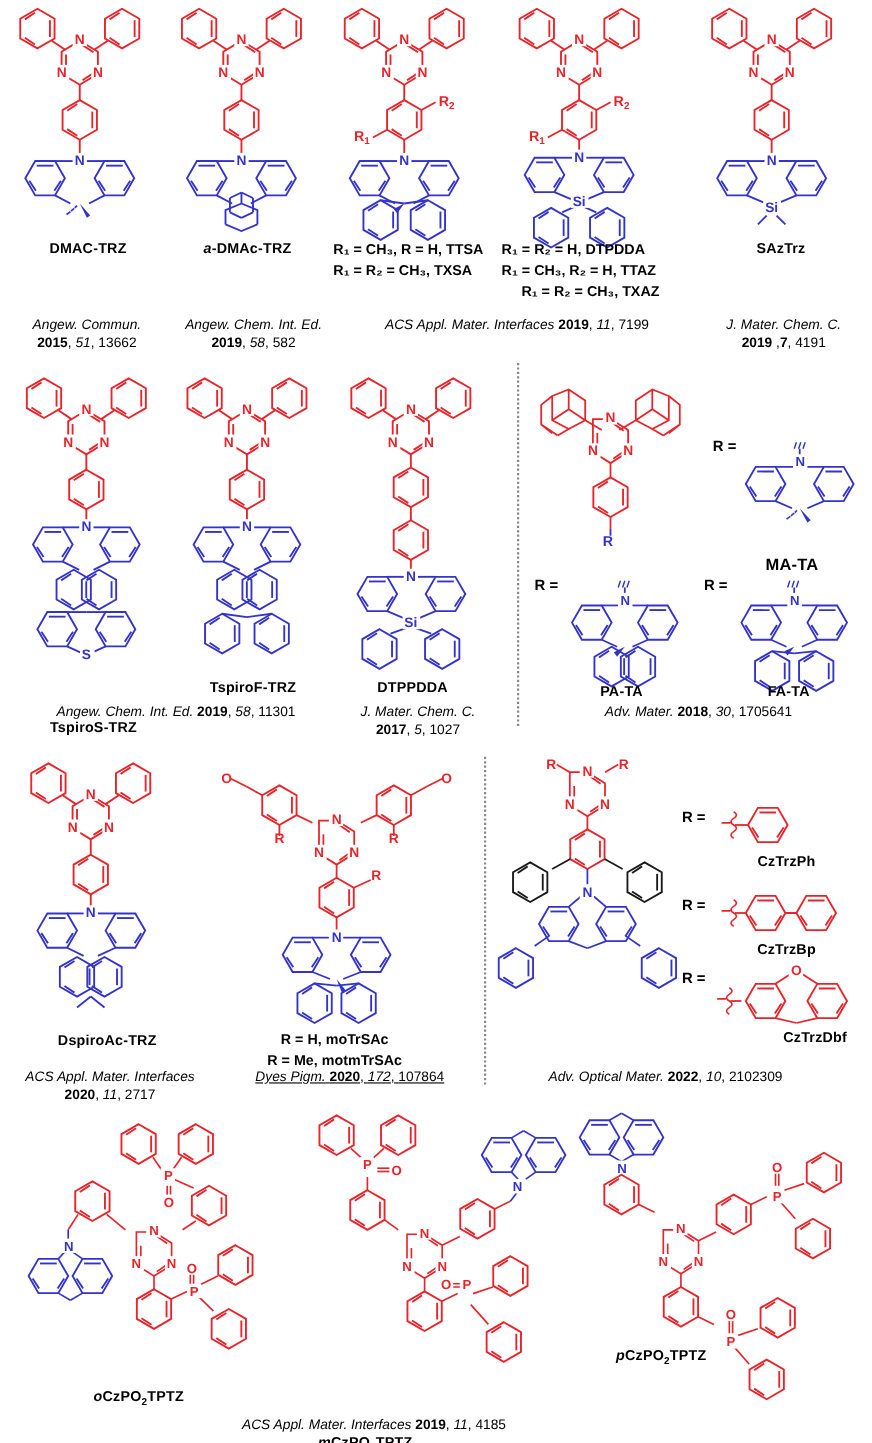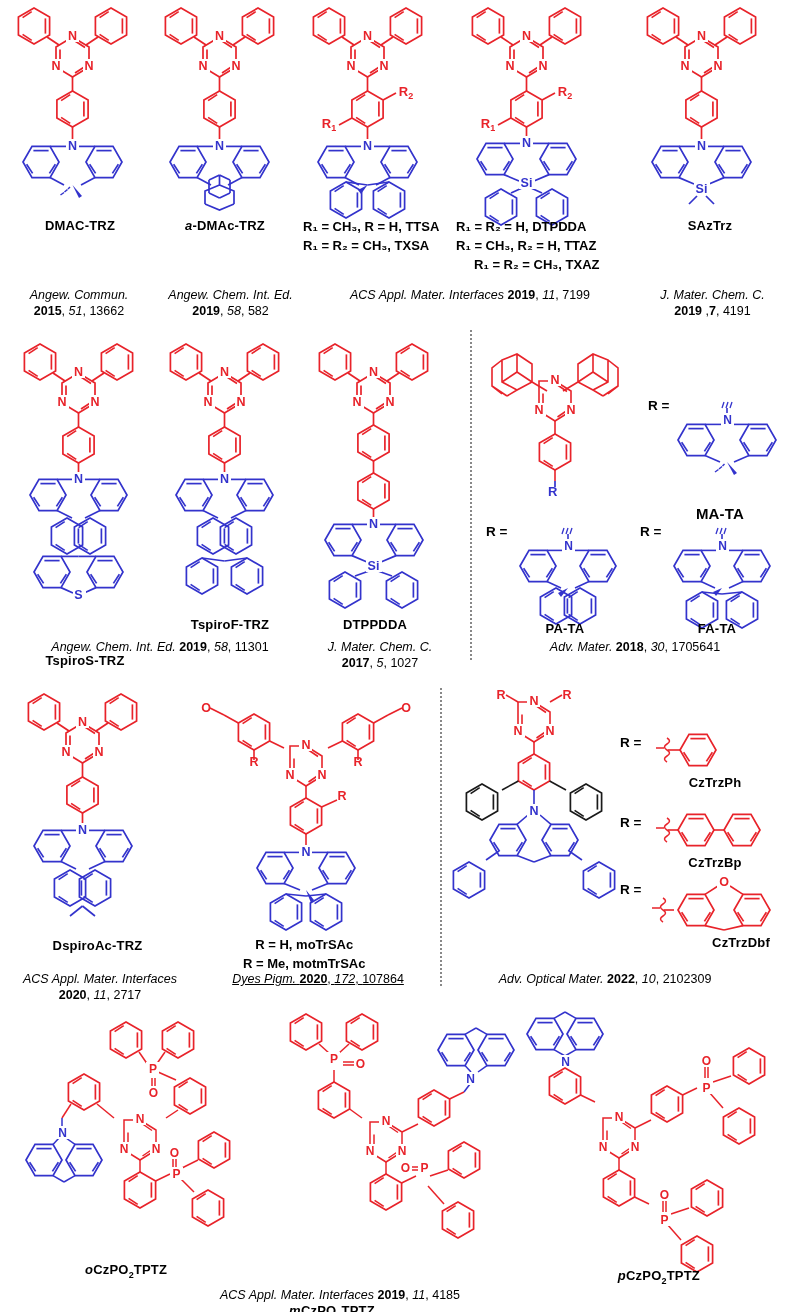--- a/index.html
+++ b/index.html
@@ -1232,21 +1232,21 @@
           <text x="191.5" y="84">P</text>
    <rect x="185" y="46" width="13" height="13" fill="#fff"></rect>
           <text x="191.5" y="57">O</text>
    <rect x="143" y="205" width="13" height="13" fill="#fff"></rect>
           <text x="149.5" y="216">P</text>
    <rect x="143" y="180" width="13" height="13" fill="#fff"></rect>
           <text x="149.5" y="191">O</text>
  </g>
 </svg>
 </div>
-<div class="lbl" style="left:560px;top:1224px;width:140px;text-align:right;margin-top:44px;">
+<div class="lbl" style="left:560px;top:1224px;width:140px;text-align:left;">
   <i>p</i><span>CzPO</span><sub class="sub">2</sub><span>TPTZ</span>
 </div>
 
 <div class="ref" style="left:160px;top:1288px;width:360px;">
   <span>ACS Appl. Mater. Interfaces</span> <b>2019</b><span class="pg">, </span><span>11</span><span class="pg">, </span><span class="pg">4185</span>
 </div>
 
 </div>
 
 </body></html>

